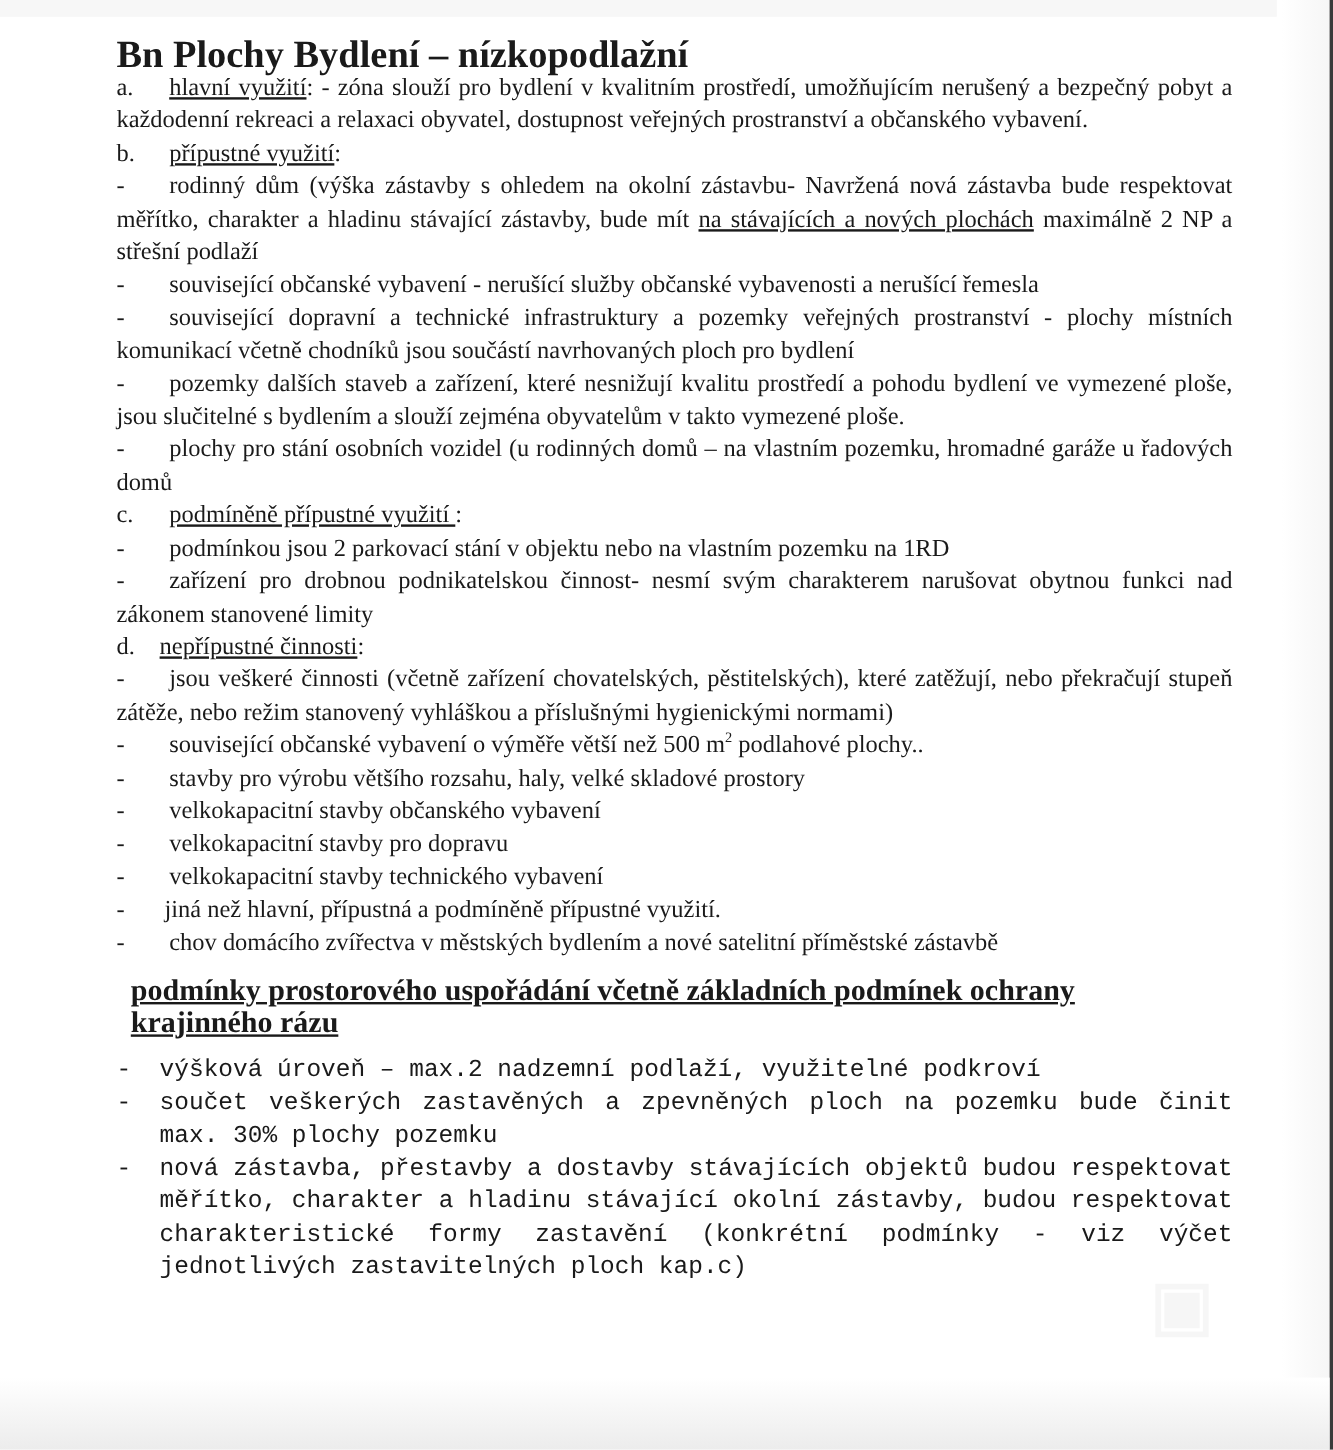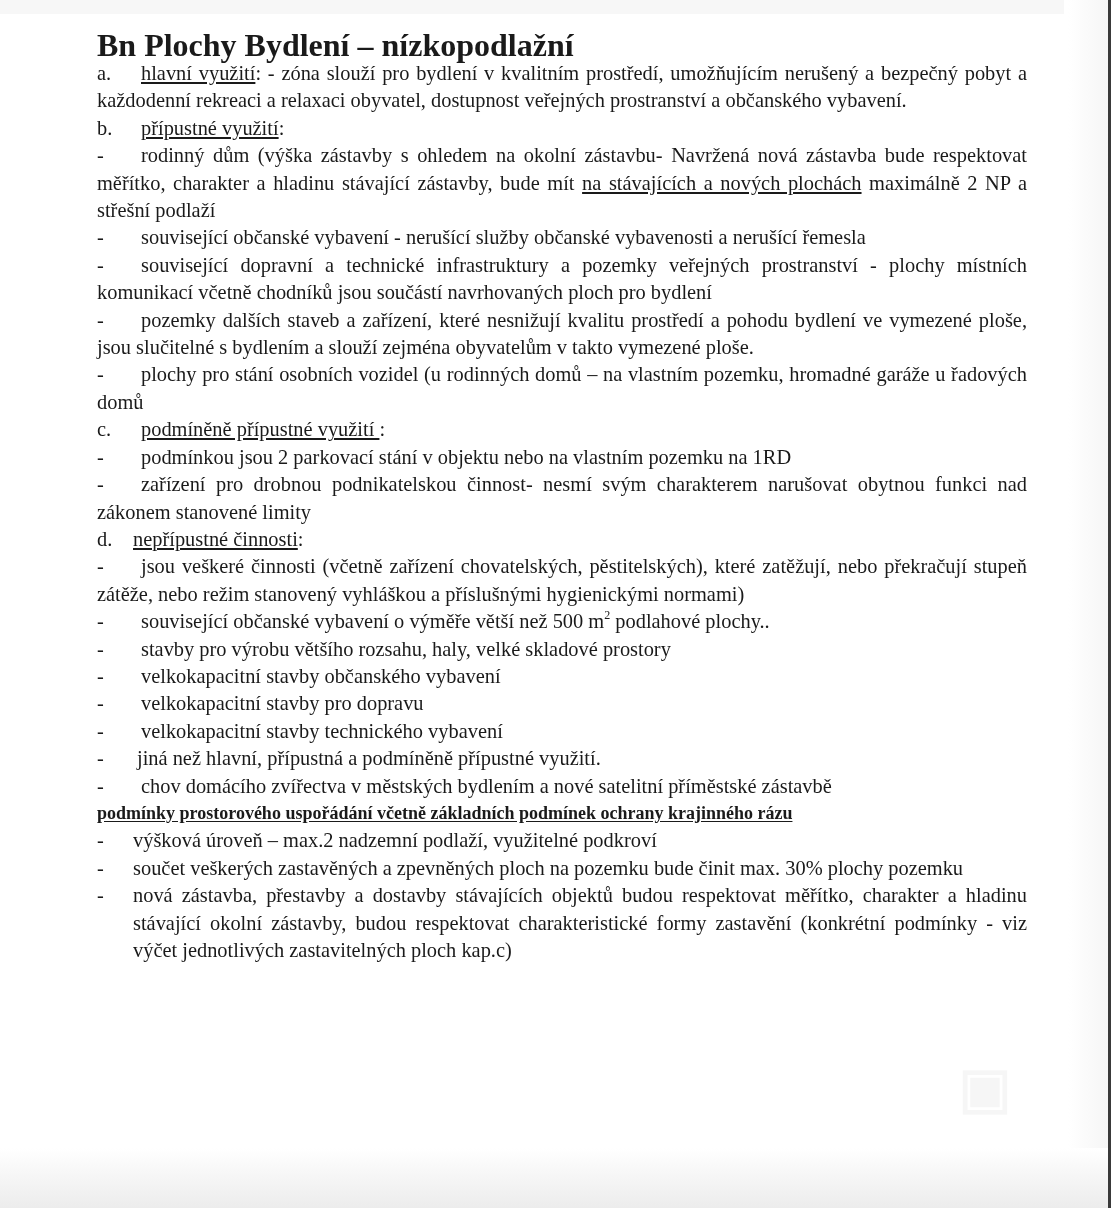--- a/index.html
+++ b/index.html
@@ -72,29 +72,30 @@
     }
     .marker {
       display: inline-block;
       width: 44px;
     }
     .u { text-decoration: underline; text-underline-offset: 2px; }
     .bold-head {
       font-weight: bold;
       text-decoration: underline;
       text-underline-offset: 2px;
-      margin: 0;
-      font-size: 18px;
+      margin: 12px;
+      font-size: 25px;
     }
     .hang {
       margin: 0;
       padding-left: 36px;
       text-indent: -36px;
       text-align: justify;
       text-align-last: left;
+      font-family: Liberation Mono, monospace;
     }
     .hang .marker { width: 36px; text-indent: 0; }
     sup { font-size: 12px; line-height: 0; vertical-align: 9px; }
   </style>
 </head>
 <body>
 
 <div class="top-strip"></div>
 <div class="right-gutter"></div>
 <div class="right-border"></div>

